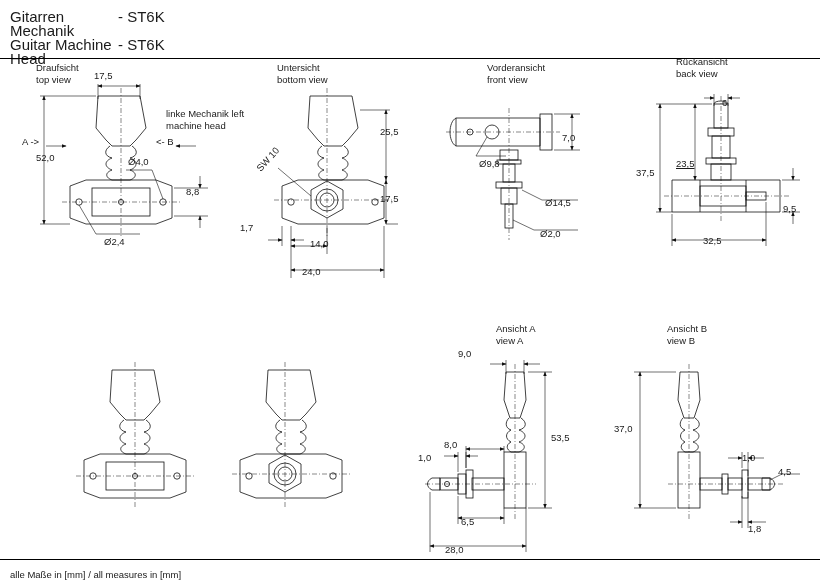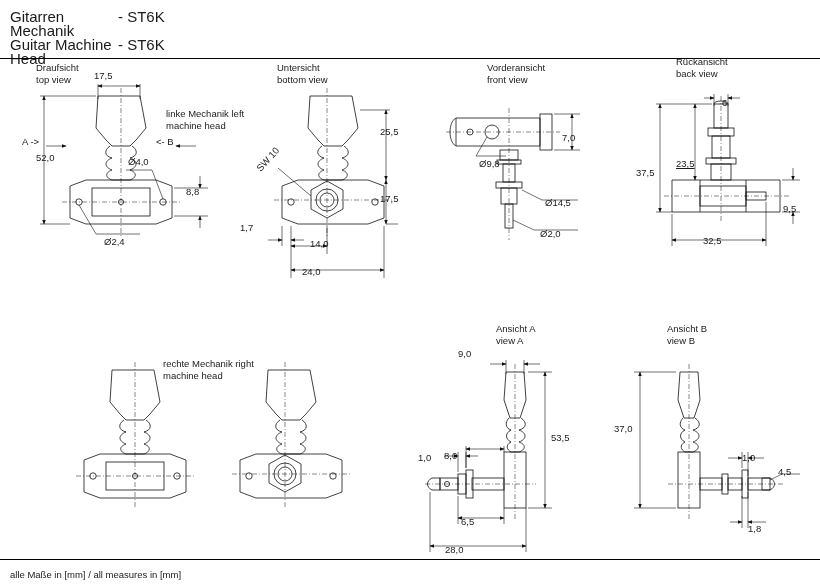--- a/index.html
+++ b/index.html
@@ -96,24 +96,20 @@
   <div class="cap" style="left:667px;top:323px;">
     <span class="l1">Ansicht B</span>
     <span class="l2">view B</span>
   </div>
 
   <div class="note" style="left:166px;top:86px;width:110px;text-align:left;">
     <span class="l1">linke Mechanik</span>
     <span class="l2">left machine head</span>
   </div>
 
-  <div class="note" style="left:163px;top:336px;width:120px;text-align:left;">
-    <span class="l1">rechte Mechanik</span>
-    <span class="l2">right machine head</span>
-  </div>
 
   <div class="dim" style="left:94px;top:70px;">17,5</div>
   <div class="dim" style="left:36px;top:152px;">52,0</div>
   <div class="dim" style="left:128px;top:156px;">Ø4,0</div>
   <div class="dim" style="left:186px;top:186px;">8,8</div>
   <div class="dim" style="left:104px;top:236px;">Ø2,4</div>
   <div class="dim" style="left:22px;top:136px;">A -&gt;</div>
   <div class="dim" style="left:156px;top:136px;">&lt;- B</div>
 
   <div class="dim" style="left:380px;top:114px;margin-top:12px;">25,5</div>
@@ -128,21 +124,21 @@
   <div class="dim" style="left:545px;top:197px;">Ø14,5</div>
   <div class="dim" style="left:540px;top:228px;">Ø2,0</div>
 
   <div class="dim" style="left:722px;top:97px;">6</div>
   <div class="dim" style="left:676px;top:158px;text-decoration:underline;">23,5</div>
   <div class="dim" style="left:636px;top:167px;">37,5</div>
   <div class="dim" style="left:783px;top:203px;">9,5</div>
   <div class="dim" style="left:703px;top:235px;">32,5</div>
 
   <div class="dim" style="left:458px;top:348px;">9,0</div>
-  <div class="dim" style="left:444px;top:450px;">8,0</div>
+  <div class="dim" style="left:444px;top:439px;">8,0</div>
   <div class="dim" style="left:551px;top:432px;">53,5</div>
   <div class="dim" style="left:418px;top:452px;">1,0</div>
   <div class="dim" style="left:461px;top:516px;">6,5</div>
   <div class="dim" style="left:445px;top:544px;">28,0</div>
 
   <div class="dim" style="left:614px;top:423px;">37,0</div>
   <div class="dim" style="left:742px;top:452px;">1,0</div>
   <div class="dim" style="left:778px;top:466px;">4,5</div>
   <div class="dim" style="left:748px;top:523px;">1,8</div>
 

